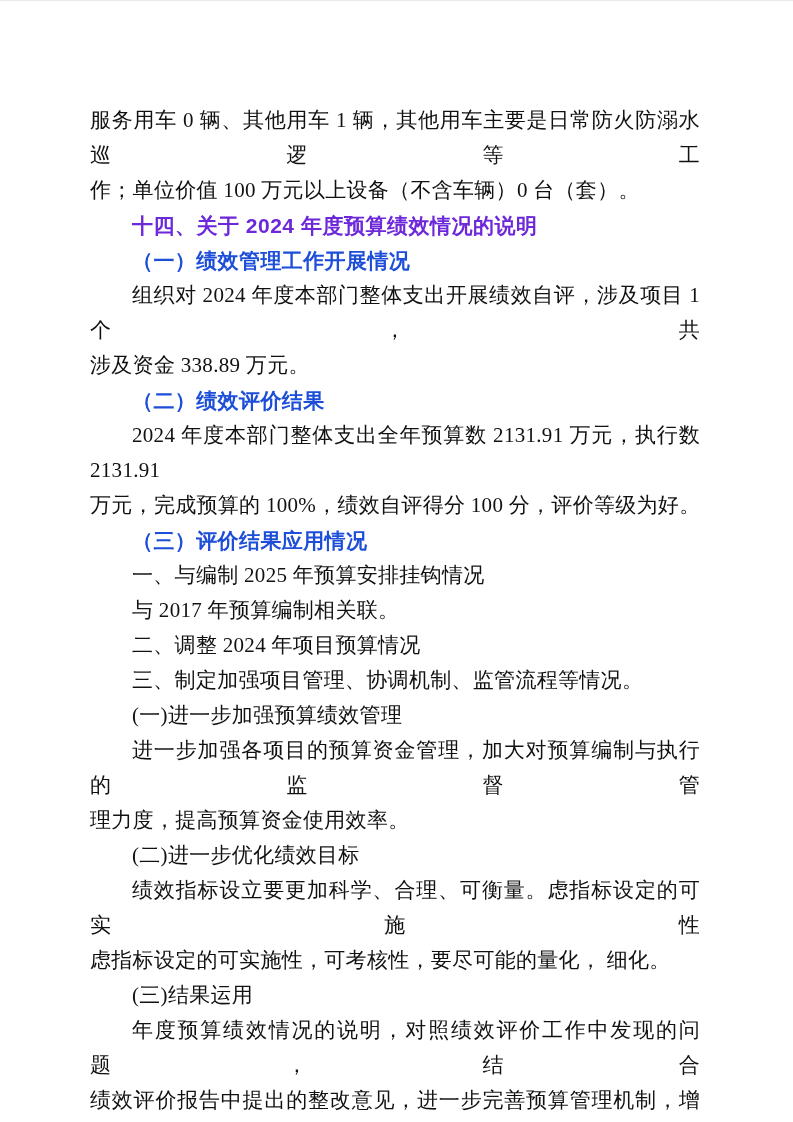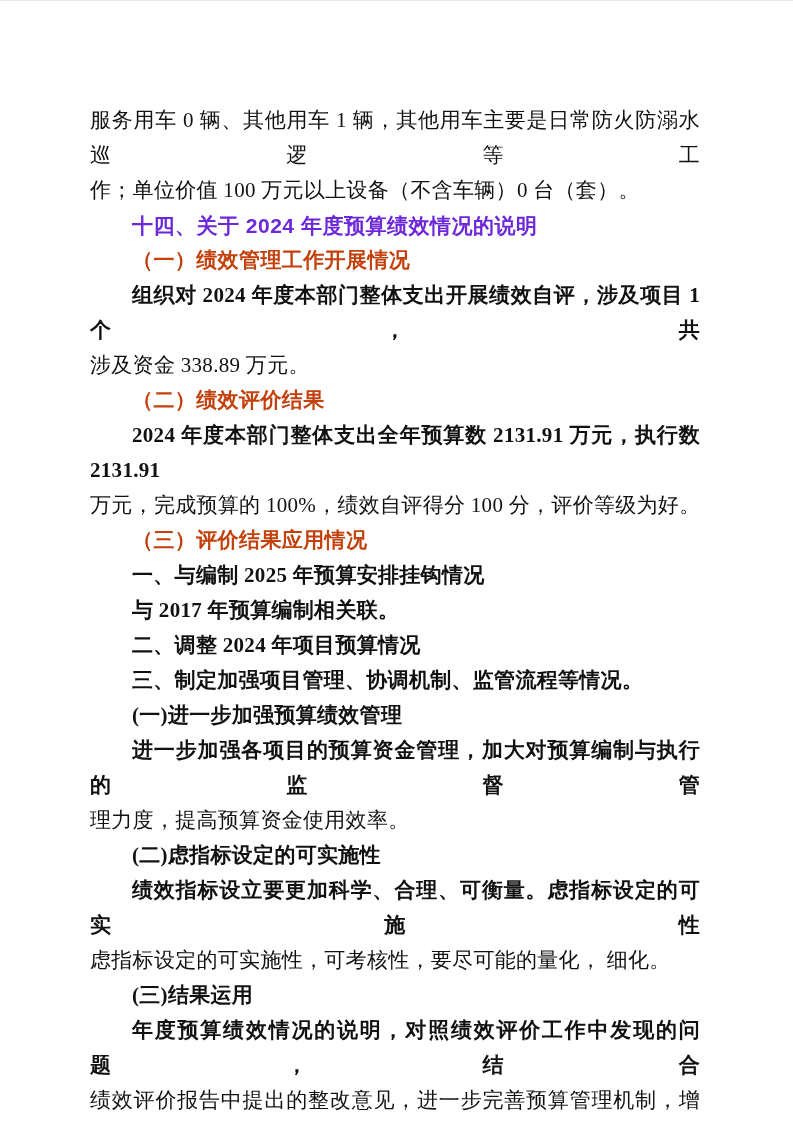--- a/index.html
+++ b/index.html
@@ -39,34 +39,33 @@
   }
   
   .line.fill {
     white-space: normal;
     text-align: justify;
     text-align-last: justify;
   }
   
   .line.indent {
     text-indent: 2em;
-    font-weight: bold;
   }
   
   .line.h1 {
     font-family: "Liberation Sans", "DejaVu Sans", sans-serif;
     font-weight: bold;
     color: #6d28d9;
     letter-spacing: 0.5px;
   }
   
   .line.h2 {
-    font-family: Liberation Serif, serif;
+    font-family: Liberation Sans, sans-serif;
     font-weight: 600;
-    color: #c2410c;
+    color: #1d4ed8;
     letter-spacing: 0.4px;
   }
 </style>
 </head>
 <body>
 
 <div class="page-top-edge"></div>
 
 <div class="doc-body">
   <p class="line fill">服务用车 0 辆、其他用车 1 辆，其他用车主要是日常防火防溺水巡逻等工</p>
@@ -79,20 +78,20 @@
   <p class="line fill indent">2024 年度本部门整体支出全年预算数 2131.91 万元，执行数 2131.91</p>
   <p class="line">万元，完成预算的 100%，绩效自评得分 100 分，评价等级为好。</p>
   <p class="line h2 indent">（三）评价结果应用情况</p>
   <p class="line indent">一、与编制 2025 年预算安排挂钩情况</p>
   <p class="line indent">与 2017 年预算编制相关联。</p>
   <p class="line indent">二、调整 2024 年项目预算情况</p>
   <p class="line indent">三、制定加强项目管理、协调机制、监管流程等情况。</p>
   <p class="line indent">(一)进一步加强预算绩效管理</p>
   <p class="line fill indent">进一步加强各项目的预算资金管理，加大对预算编制与执行的监督管</p>
   <p class="line">理力度，提高预算资金使用效率。</p>
-  <p class="line indent">(二)虑指标设定的可实施性</p>
+  <p class="line indent">(二)进一步优化绩效目标</p>
   <p class="line fill indent">绩效指标设立要更加科学、合理、可衡量。虑指标设定的可实施性</p>
   <p class="line">虑指标设定的可实施性，可考核性，要尽可能的量化， 细化。</p>
   <p class="line indent">(三)结果运用</p>
   <p class="line fill indent">年度预算绩效情况的说明，对照绩效评价工作中发现的问题，结合</p>
   <p class="line fill">绩效评价报告中提出的整改意见，进一步完善预算管理机制，增强支出责</p>
 
 </div>
 
 </body></html>

